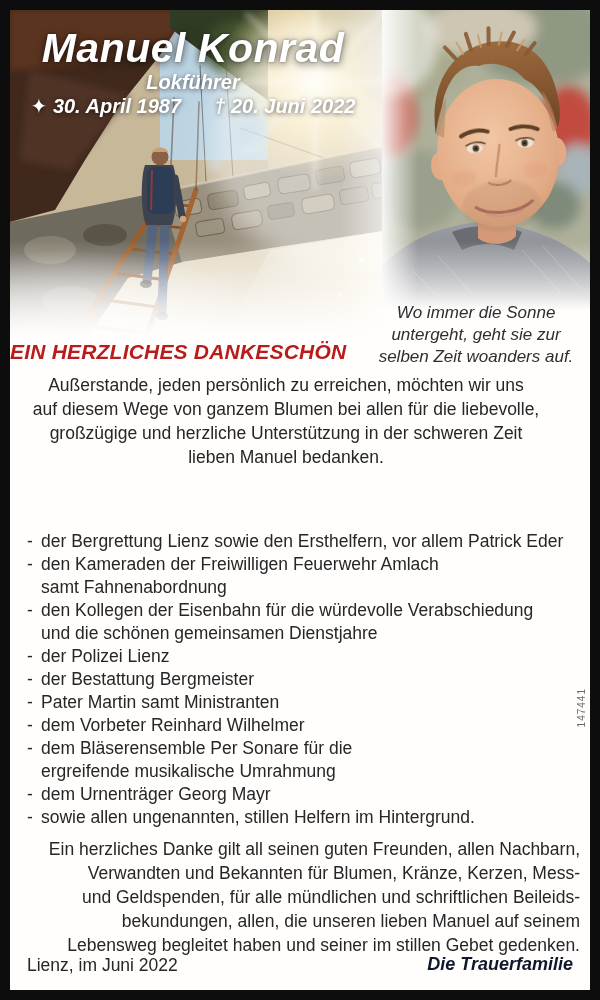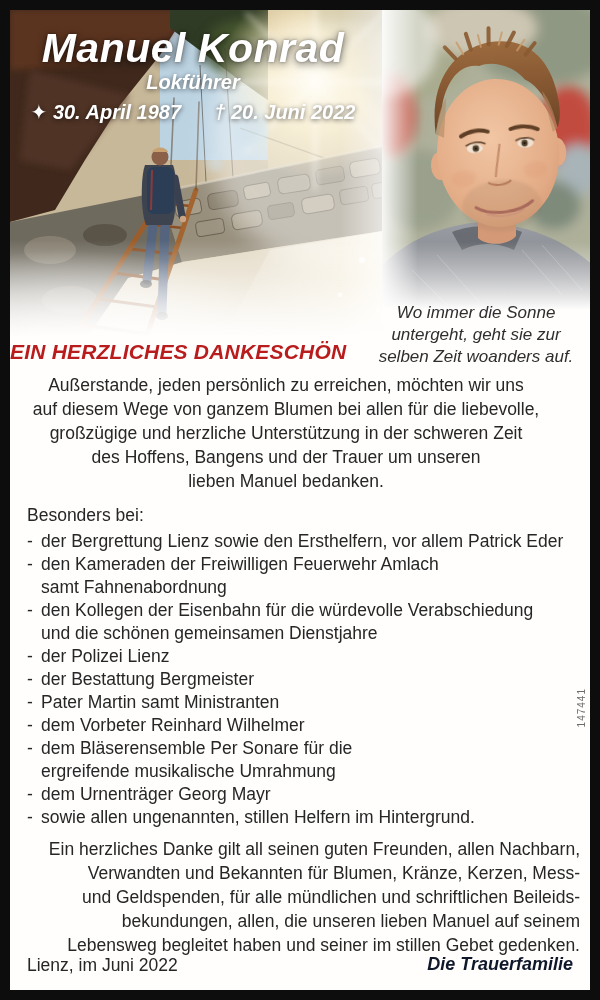--- a/index.html
+++ b/index.html
@@ -10,21 +10,21 @@
   
   .collage{position:absolute;left:0;top:0;width:580px;height:355px;}
   .photo-left{position:absolute;left:0;top:0;}
   .photo-right{position:absolute;left:372px;top:0;}
 
   
   .name-block{position:absolute;left:18px;top:16px;width:330px;text-align:center;color:#fff;z-index:5;}
   .deceased-name{font-size:41px;font-weight:bold;font-style:italic;letter-spacing:.5px;line-height:1.1;
     text-shadow:0 2px 8px rgba(0,0,0,.6),0 0 3px rgba(0,0,0,.35);white-space:nowrap;}
   .profession{font-size:20px;font-weight:bold;font-style:italic;text-shadow:0 1px 5px rgba(0,0,0,.6);}
-  .dates{font-size:20px;font-weight:bold;font-style:italic;margin-top:6px;text-shadow:0 1px 5px rgba(0,0,0,.6);white-space:nowrap;}
+  .dates{font-size:20px;font-weight:bold;font-style:italic;text-shadow:0 1px 5px rgba(0,0,0,.6);white-space:nowrap;}
   .dates .gap{display:inline-block;width:22px;}
 
   
   .quote{position:absolute;right:4px;top:292px;width:220px;text-align:center;z-index:6;
     font-style:italic;font-size:17px;line-height:22px;color:#2e2e2e;}
 
   
   .heading{position:absolute;left:0;top:330px;width:408px;text-align:left;z-index:6;
     font-size:21px;font-weight:bold;font-style:italic;color:#b91c1c;letter-spacing:.2px;}
   .intro{position:absolute;left:0;top:363px;width:552px;text-align:center;
@@ -299,25 +299,23 @@
         <div>selben Zeit woanders auf.</div>
       </div>
 
     <div class="heading">EIN HERZLICHES DANKESCHÖN</div>
 
     <div class="intro">
 
     <div>Außerstande, jeden persönlich zu erreichen, möchten wir uns</div>
         <div>auf diesem Wege von ganzem Blumen bei allen für die liebevolle,</div>
         <div>großzügige und herzliche Unterstützung in der schweren Zeit</div>
-        <div>des Hoffens, Bangens und der Trauer um unseren</div>
         <div>lieben Manuel bedanken.</div>
       </div>
 
-    <div class="thanks-label">Besonders bei:</div>
     <div class="thanks-list">
 
         <div class="t-line">
           <span class="dash">-</span>
           <span class="t-text">der Bergrettung Lienz sowie den Ersthelfern, vor allem Patrick Eder</span>
         </div>
 
         <div class="t-line">
           <span class="dash">-</span>
           <span class="t-text">den Kameraden der Freiwilligen Feuerwehr Amlach</span>

